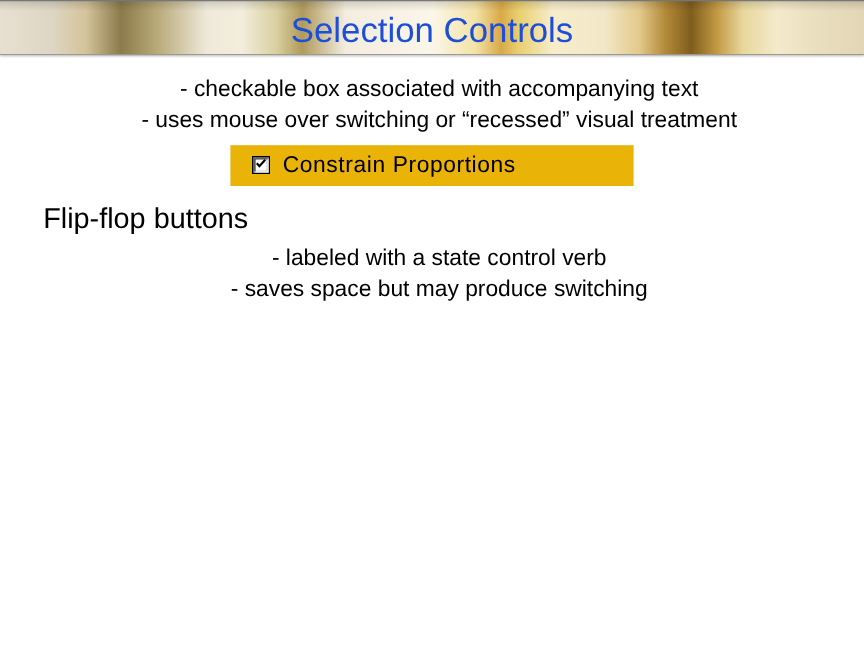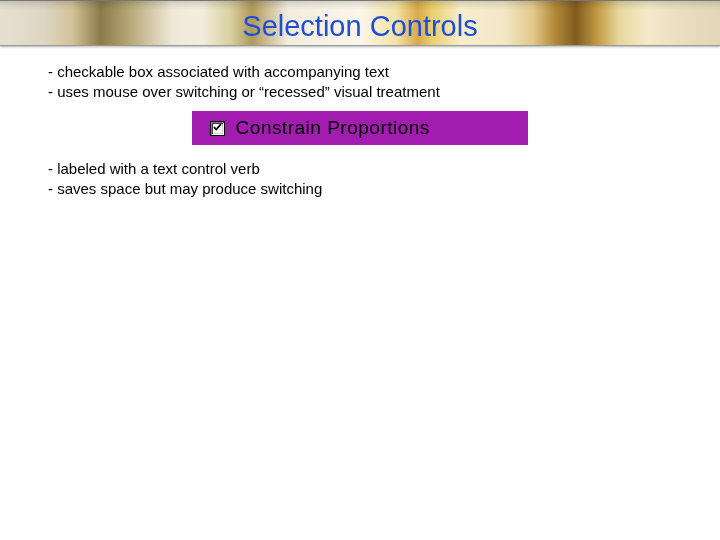--- a/index.html
+++ b/index.html
@@ -58,33 +58,34 @@
     left: 36px;
     top: 62px;
     width: 648px;
     color: #000;
   }
   .heading {
     font-size: 24px;
     margin: 0 0 6px 0;
   }
   .bullets {
-    font-size: 15px;
+    font-size: 19px;
     line-height: 1.35;
     margin: 0 0 8px 12px;
+    text-align: center;
   }
   .bullets p { margin: 0; }
 
   .example-row {
     margin: 2px 0 14px 0;
     text-align: center;
   }
   .example {
     display: inline-block;
-    background: #a21caf;
+    background: #eab308;
     padding: 6px 98px 6px 18px;
   }
   .checkbox-win {
     display: inline-block;
     width: 13px;
     height: 13px;
     background: #fff;
     border: 1px solid #000;
     box-shadow:
       inset 1px 1px 0 #808080,
@@ -130,19 +131,20 @@
       <span class="example">
         <span class="checkbox-win">
           <svg viewBox="0 0 11 11">
             <path d="M2 5 L4.2 7.5 L9 2.2" fill="none" stroke="#000" stroke-width="1.8"></path>
           </svg>
         </span>
         <span class="example-label">Constrain Proportions</span>
       </span>
     </div>
 
+    <div class="heading section2">Flip-flop buttons</div>
     <div class="bullets">
-      <p>- labeled with a text control verb</p>
+      <p>- labeled with a state control verb</p>
       <p>- saves space but may produce switching</p>
     </div>
 
   </div>
 </div>
 
 </body></html>

